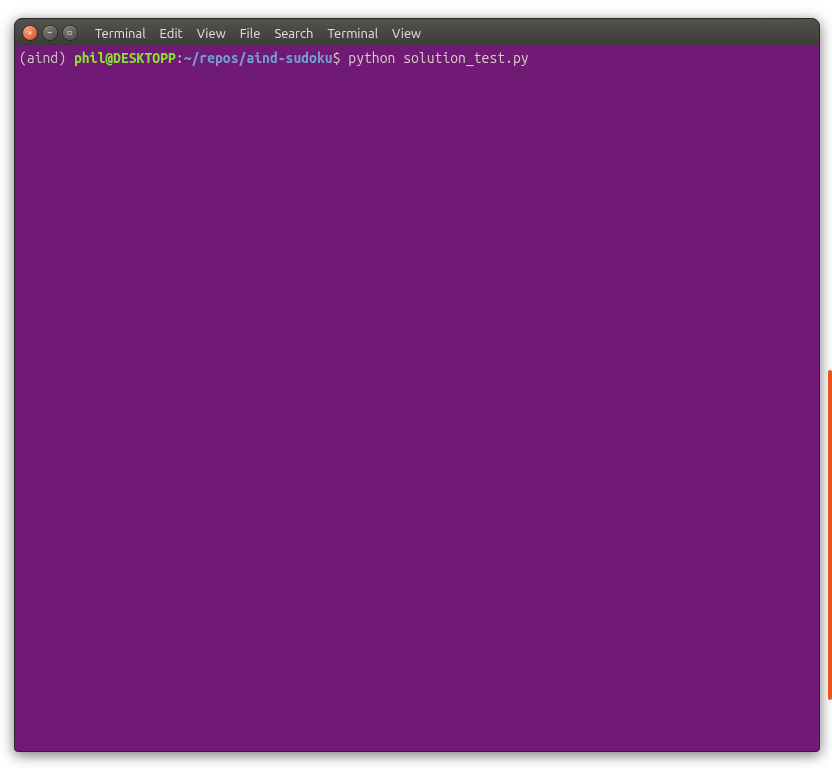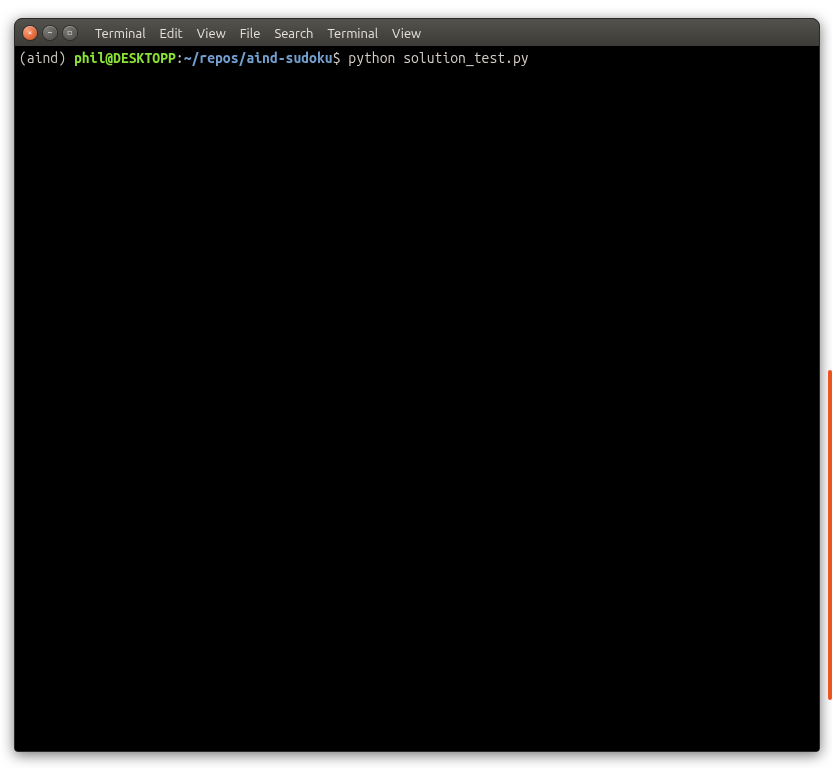--- a/index.html
+++ b/index.html
@@ -66,21 +66,21 @@
   .menubar span {
     padding: 2px 6px;
     border-radius: 3px;
   }
   .term-body {
     position: absolute;
     top: 27px;
     bottom: 0;
     left: 0;
     right: 0;
-    background: #000000;
+    background: #701a75;
     color: #d6cfc7;
     font-family: "Ubuntu Mono", "DejaVu Sans Mono", monospace;
     font-size: 14px;
     line-height: 16px;
     padding: 4px 4px;
     white-space: pre;
   }
   .env  { color: #cfc9c2; }
   .user { color: #8ae234; font-weight: bold; }
   .colon{ color: #cfc9c2; }

